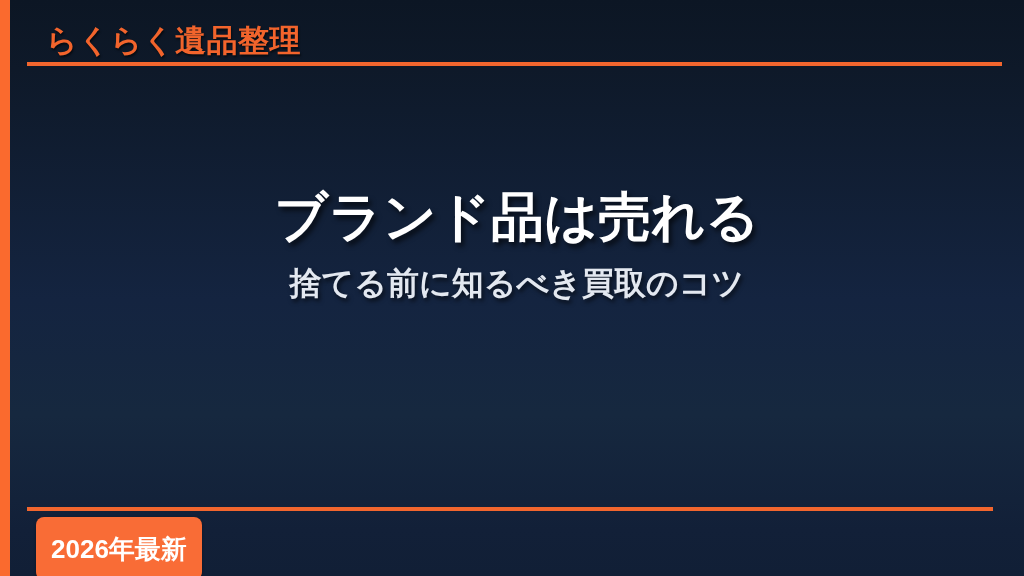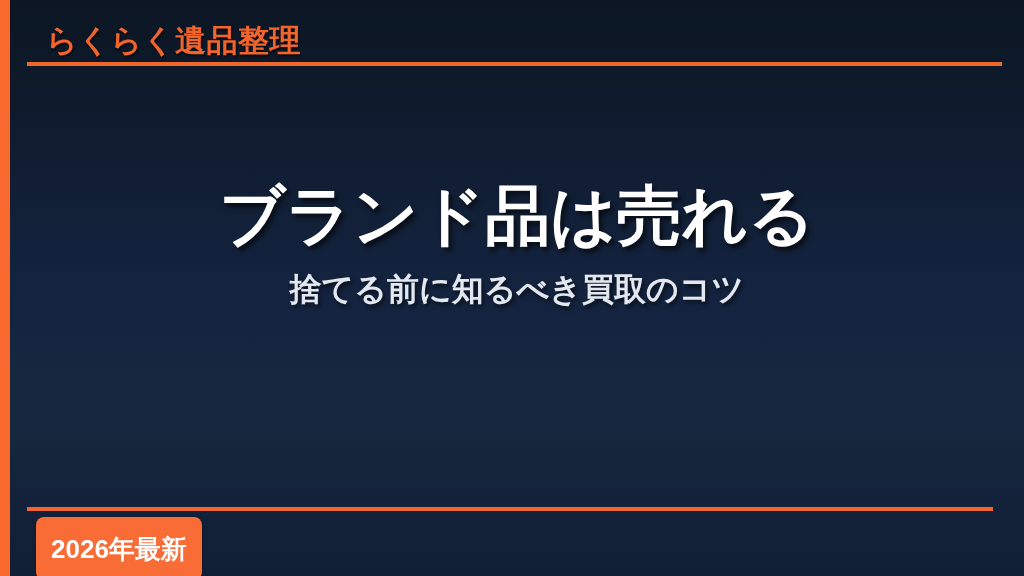--- a/index.html
+++ b/index.html
@@ -74,21 +74,21 @@
     top: 66px;
     width: 1014px;
     height: 440px;
     display: flex;
     flex-direction: column;
     align-items: center;
     justify-content: center;
     z-index: 3;
   }
   #main-title {
-    font-size: 65px;
+    font-size: 53px;
     font-weight: bold;
     color: #ffffff;
     line-height: 1.08;
     letter-spacing: 0px;
     white-space: nowrap;
     text-align: center;
     text-shadow: 3px 4px 5px rgba(0,0,0,0.62);
     margin: 0 0 6px 0;
   }
   #subtitle {

